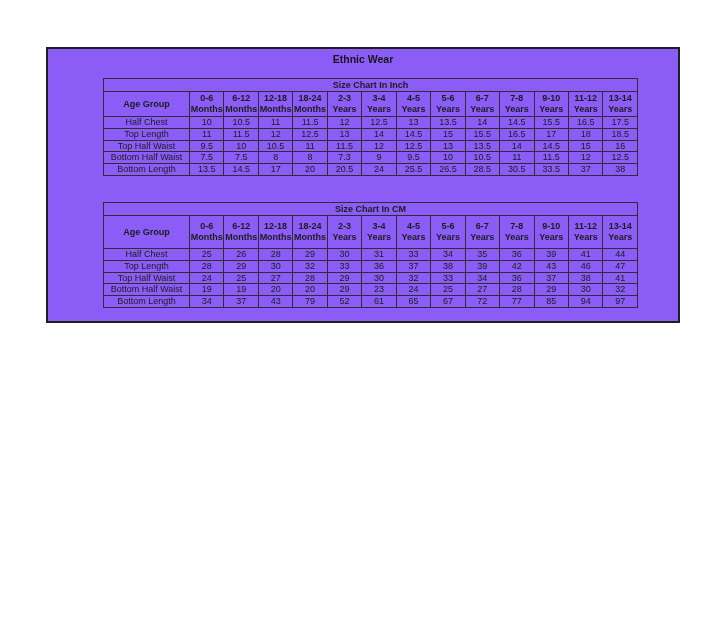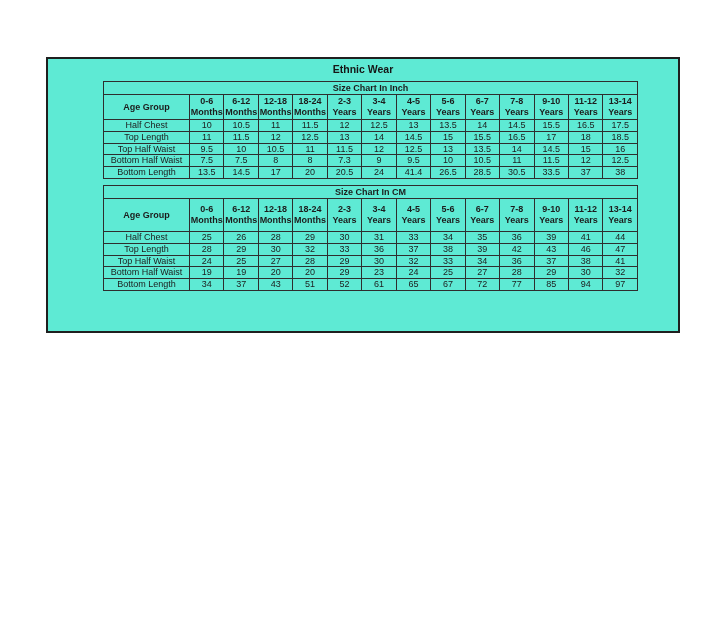--- a/index.html
+++ b/index.html
@@ -6,42 +6,42 @@
   body {
     width: 720px; height: 627px;
     background: #ffffff;
     font-family: "Liberation Sans", sans-serif;
     color: #1c1c1c;
     position: relative;
     overflow: hidden;
   }
   .page-frame {
     position: absolute;
-    left: 46px; top: 57px;
+    left: 46px; top: 47px;
     width: 634px; height: 276px;
     border: 2px solid #1f1f1f;
     box-sizing: border-box;
-    background: #5eead4;
+    background: #8b5cf6;
   }
   .doc-title {
     margin-top: 4px;
     text-align: center;
     font-weight: bold;
     font-size: 10.5px;
     color: #161616;
   }
   table.size-chart {
     border-collapse: collapse;
     table-layout: fixed;
     width: 535px;
     margin-left: 55px;
     border: 1.5px solid #2a2a2a;
   }
-  table.t1 { margin-top: 6px; }
-  table.t2 { margin-top: 6px; }
+  table.t1 { margin-top: 13px; }
+  table.t2 { margin-top: 26px; }
   table.size-chart td, table.size-chart th {
     border: 1px solid #2e2e2e;
     font-size: 9px;
     text-align: center;
     vertical-align: middle;
     padding: 0;
     line-height: 1.2;
     overflow: hidden;
     white-space: nowrap;
     color: #1c1c1c;
@@ -205,21 +205,21 @@
           <td class="val">12.5</td>
         </tr>
         <tr>
           <td class="row-label">Bottom Length</td>
           <td class="val">13.5</td>
           <td class="val">14.5</td>
           <td class="val">17</td>
           <td class="val">20</td>
           <td class="val">20.5</td>
           <td class="val">24</td>
-          <td class="val">41.4</td>
+          <td class="val">25.5</td>
           <td class="val">26.5</td>
           <td class="val">28.5</td>
           <td class="val">30.5</td>
           <td class="val">33.5</td>
           <td class="val">37</td>
           <td class="val">38</td>
         </tr>
       </tbody>
     </table>
 
@@ -361,21 +361,21 @@
           <td class="val">28</td>
           <td class="val">29</td>
           <td class="val">30</td>
           <td class="val">32</td>
         </tr>
         <tr>
           <td class="row-label">Bottom Length</td>
           <td class="val">34</td>
           <td class="val">37</td>
           <td class="val">43</td>
-          <td class="val">51</td>
+          <td class="val">79</td>
           <td class="val">52</td>
           <td class="val">61</td>
           <td class="val">65</td>
           <td class="val">67</td>
           <td class="val">72</td>
           <td class="val">77</td>
           <td class="val">85</td>
           <td class="val">94</td>
           <td class="val">97</td>
         </tr>

